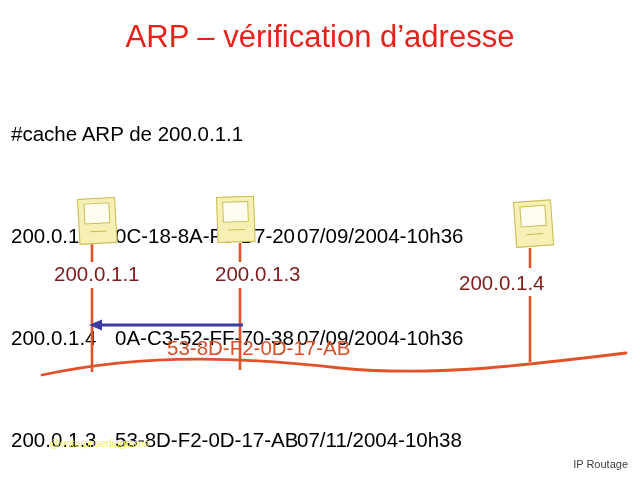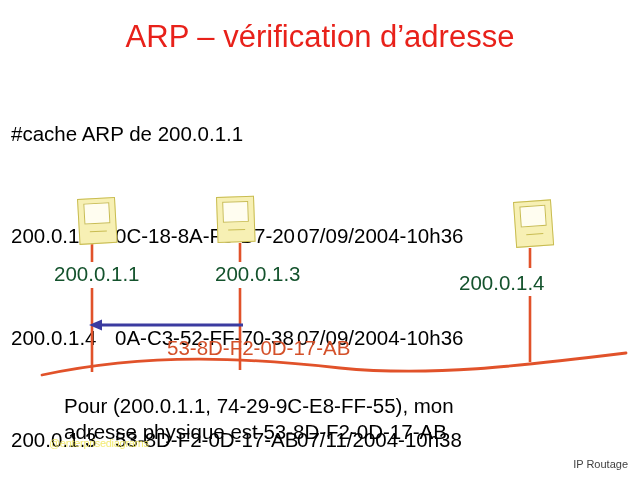--- a/index.html
+++ b/index.html
@@ -93,21 +93,21 @@
     left: 11px;
     top: 33px;
     width: 17px;
     height: 0;
     border-top: 1.8px solid #c8bc52;
   }
 
   
   .ip-label {
     position: absolute;
-    color: #14532d;
+    color: #7f1d1d;
     font-size: 20.5px;
     white-space: nowrap;
   }
 
   
   #sentence {
     position: absolute;
     left: 64px;
     top: 393px;
     color: #000000;
@@ -205,22 +205,18 @@
   </div>
 
   <div class="ip-label" style="left:54px; top:262px;">200.0.1.1</div>
 
   <div class="ip-label" style="left:215px; top:262px;">200.0.1.3</div>
 
   <div class="ip-label" style="left:459px; top:271px;">200.0.1.4</div>
 
   <div id="bus-mac-label">53-8D-F2-0D-17-AB</div>
 
-  <div id="sentence">
-    <div class="sentence-line">Pour (200.0.1.1, 74-29-9C-E8-FF-55), mon</div>
-    <div class="sentence-line">adresse physique est 53-8D-F2-0D-17-AB</div>
-  </div>
 
   <div id="watermark">@enterprisediagrams</div>
 
   <div id="footer">IP Routage</div>
 
 </div>
 
 </body></html>

